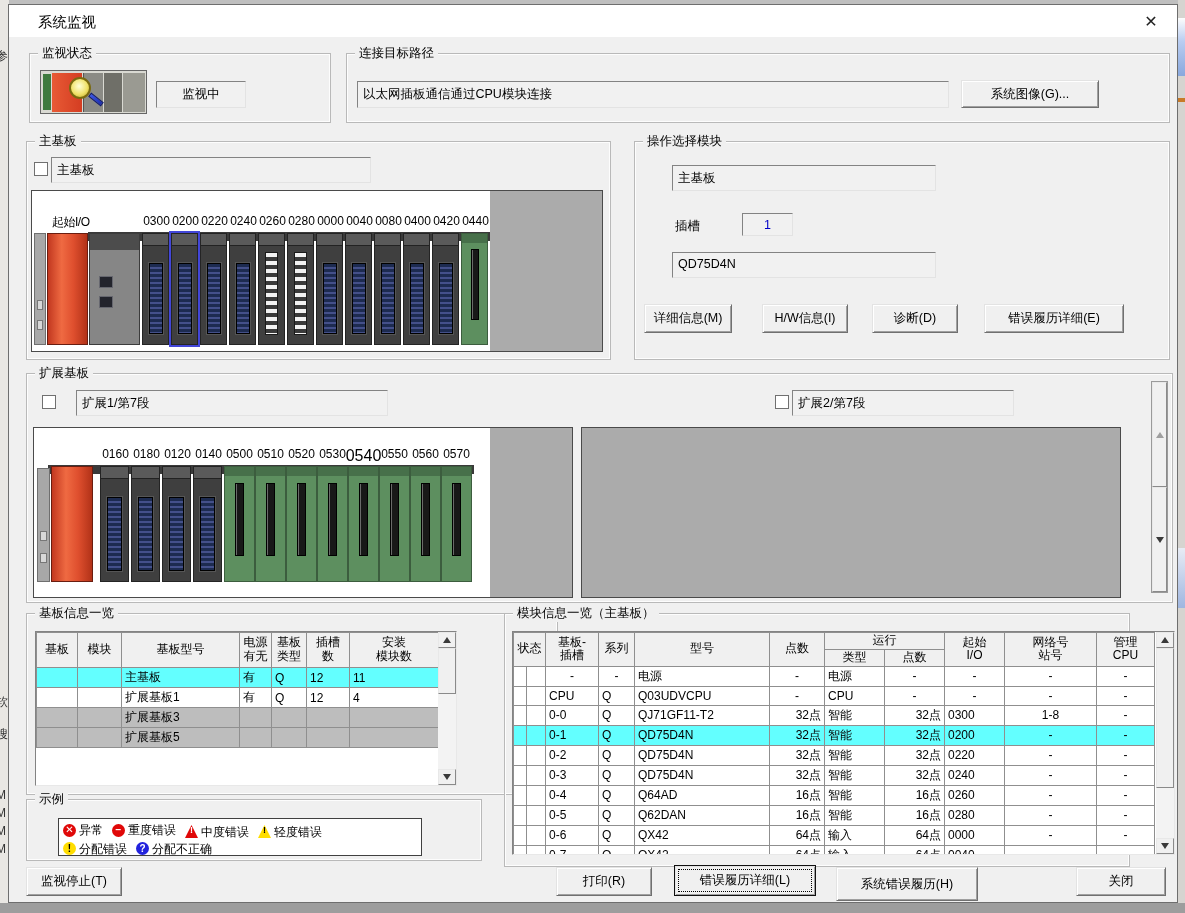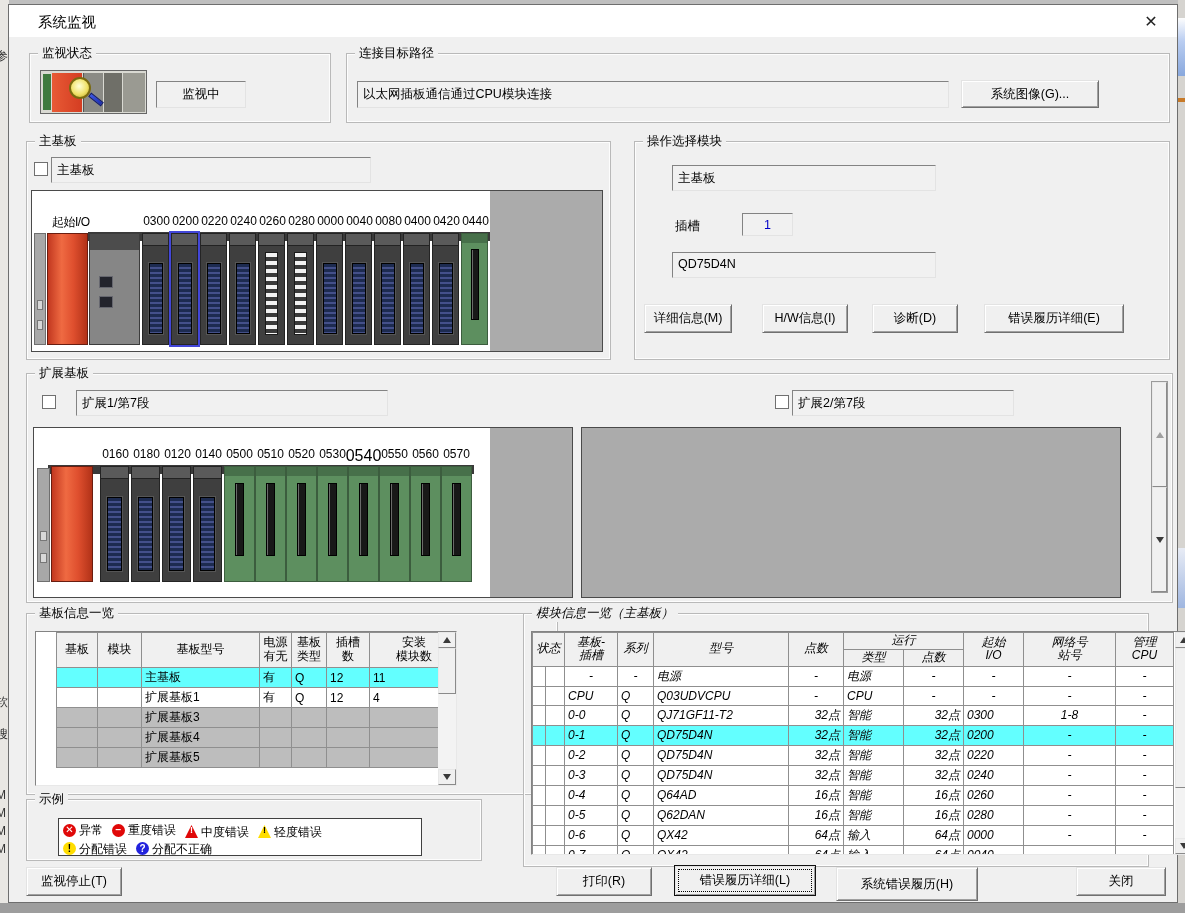--- a/index.html
+++ b/index.html
@@ -258,21 +258,21 @@
           <span class="tri-up dim"></span>
         </div>
       <div class="sb-btn" style="bottom:0; height:105px;">
           <span class="tri-dn"></span>
         </div>
     </div>
   </div>
 
   <div class="grp" style="left:17px; top:608px; width:532px; height:182px;">
     <span class="lbl">基板信息一览</span>
-    <div class="tblwrap" style="left:8px; top:17px; width:422px; height:155px;padding-left:20px;">
+    <div class="tblwrap" style="left:8px; top:17px; width:422px; height:155px;">
       <table class="grid" id="base-grid" style="width:402px;">
         <colgroup>
             <col style="width:41px">
             <col style="width:44px">
             <col style="width:118px">
             <col style="width:32px">
             <col style="width:35px">
             <col style="width:43px">
             <col style="width:89px">
           </colgroup>
@@ -315,50 +315,41 @@
               <td class="l"></td>
               <td class="l">扩展基板3</td>
               <td class="l"></td>
               <td class="l"></td>
               <td class="l"></td>
               <td class="l"></td>
             </tr>
             <tr class="dis">
               <td class="l"></td>
               <td class="l"></td>
-              <td class="l">扩展基板4</td>
-              <td class="l"></td>
-              <td class="l"></td>
-              <td class="l"></td>
-              <td class="l"></td>
-            </tr>
-            <tr class="dis">
-              <td class="l"></td>
-              <td class="l"></td>
               <td class="l">扩展基板5</td>
               <td class="l"></td>
               <td class="l"></td>
               <td class="l"></td>
               <td class="l"></td>
             </tr>
           </tbody>
       </table>
       <div class="vsb" style="right:0; top:0; width:18px; height:153px; border:none;">
         <div class="sb-btn" style="top:0; height:16px;">
             <span class="tri-up"></span>
           </div>
         <div class="thumb" style="top:16px; height:46px;"></div>
         <div class="sb-btn" style="bottom:0; height:16px;">
             <span class="tri-dn"></span>
           </div>
       </div>
     </div>
   </div>
 
-  <div class="grp" style="left:514px; top:608px; width:626px; height:254px;font-style:italic;">
+  <div class="grp" style="left:495px; top:608px; width:626px; height:254px;">
     <span class="lbl">模块信息一览（主基板）</span>
     <div class="tblwrap" style="left:7px; top:17px; width:663px; height:224px;">
       <table class="grid" id="module-grid" style="width:641px;">
         <colgroup>
             <col style="width:13px">
             <col style="width:19px">
             <col style="width:53px">
             <col style="width:36px">
             <col style="width:135px">
             <col style="width:55px">

